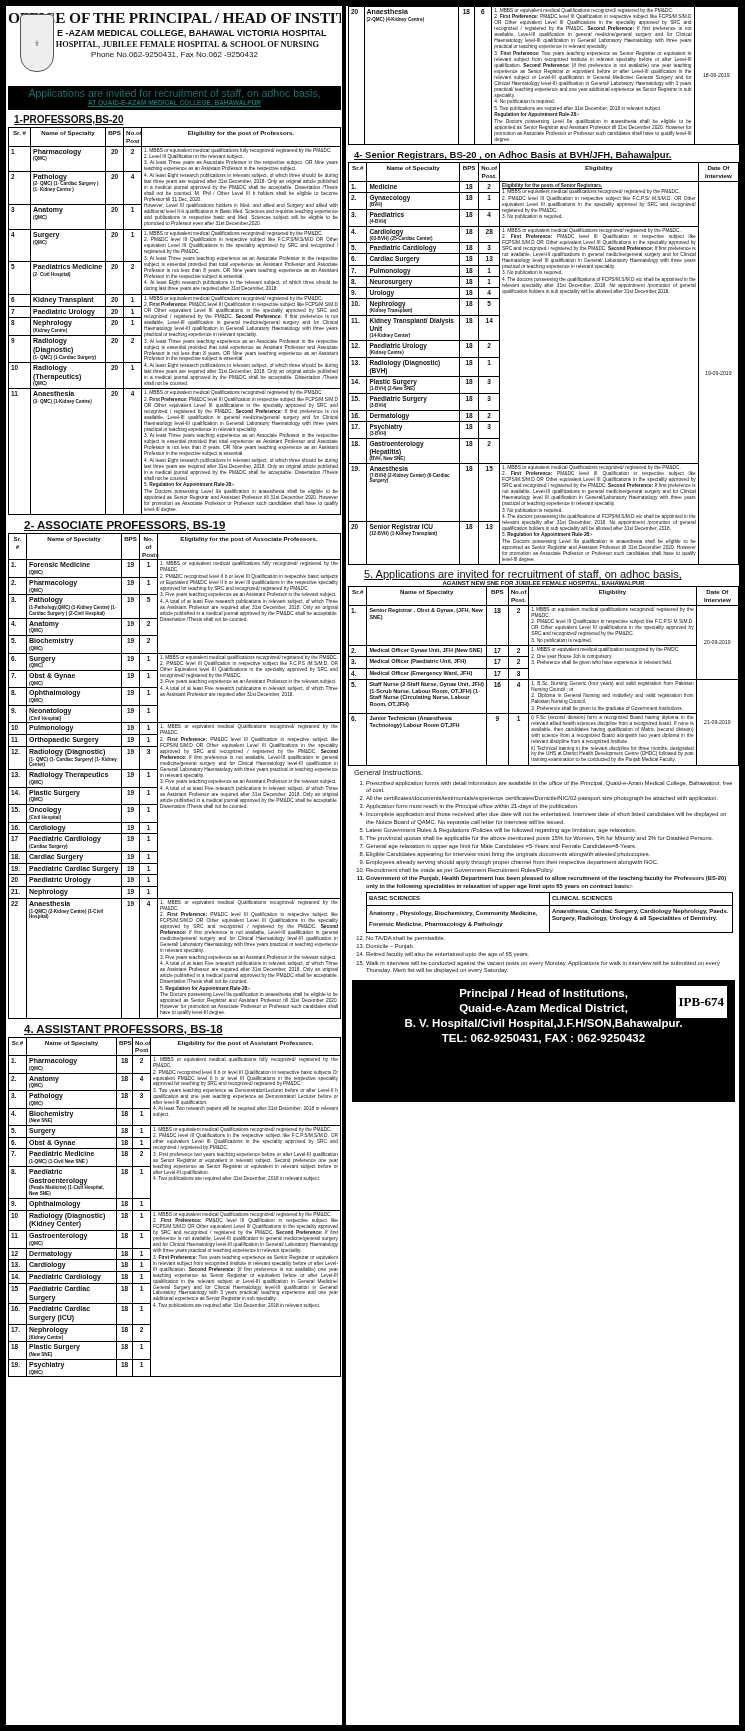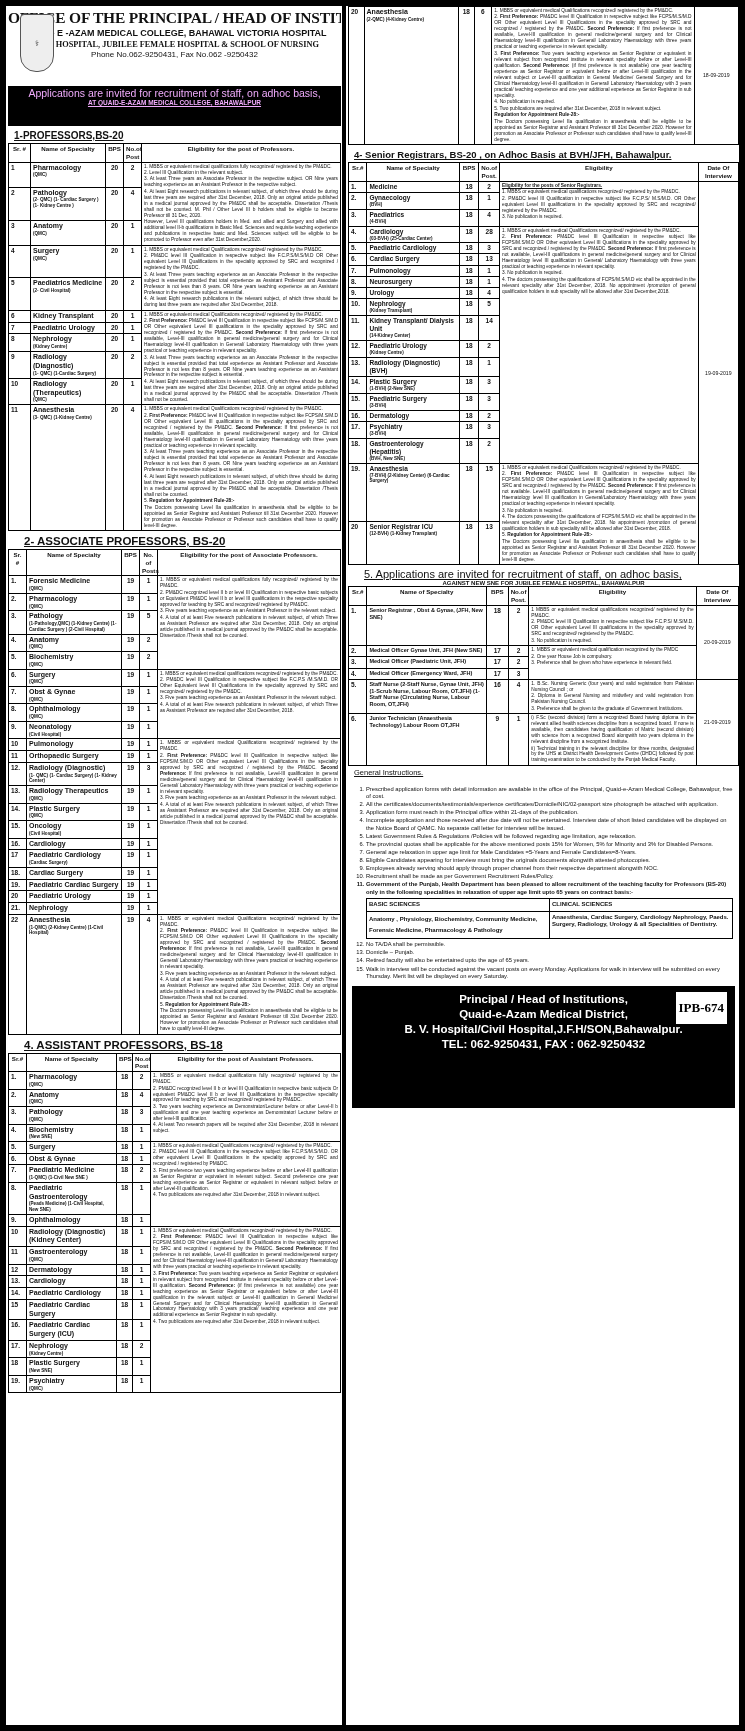--- a/index.html
+++ b/index.html
@@ -9,38 +9,38 @@
 .col-divider{position:absolute;left:336px;top:0;width:4px;height:1719px;background:#000}
 .col-right{position:absolute;left:342px;top:0;width:391px;height:1719px;overflow:hidden}
 .header{height:80px;position:relative;text-align:center}
 .logo{position:absolute;top:8px;width:34px;height:58px;border:1px solid #555;border-radius:4px 4px 16px 16px;display:flex;align-items:center;justify-content:center;font-size:8px;color:#333;background:#eee}
 .logo.l{left:12px}
 .h1{font-family:"Liberation Serif",serif;font-weight:bold;font-size:15.5px;letter-spacing:-.2px;padding-top:3px;white-space:nowrap}
 .h2{font-weight:bold;font-size:9px;margin-top:1px;white-space:nowrap}
 .h3{font-family:"Liberation Serif",serif;font-weight:bold;font-size:8.3px;margin-top:2px;white-space:nowrap}
 .h4{font-family:"Liberation Serif",serif;font-weight:bold;font-size:14px;margin-top:2px}
 .h5{font-size:8px;margin-top:1px}
-.banner{background:#000;color:#f0abfc;text-align:center;height:40px;padding-top:1px}
+.banner{background:#000;color:#0f766e;text-align:center;height:24px;padding-top:1px}
 .banner .t1{font-size:10.5px}
 .banner .t2{font-size:6.5px;text-decoration:underline;font-weight:bold}
 .sec-title{font-weight:bold;font-size:10px;text-decoration:underline;margin:4px 0 2px 6px}
 .sec-title.big{font-size:11.5px;margin-left:16px}
 table{border-collapse:collapse;width:100%;table-layout:fixed}
 td,th{border:1px solid #000;vertical-align:top;font-size:5.4px;line-height:1.25;padding:1px 2px}
 th{font-size:6.2px;font-weight:bold;text-align:center;vertical-align:top}
 td.sr{font-weight:bold;font-size:6.5px}
 td.num{text-align:center;font-weight:bold;font-size:6.5px}
 td.spec b{font-size:7px;display:block}
 td.spec small{font-size:4.6px;display:block;font-weight:bold}
 td.elig{font-size:4.8px;text-align:justify}
 td.elig p{margin:0 0 .5px 0}
 td.date{font-size:5.2px;text-align:center;vertical-align:middle}
 .sec4 td.spec b{font-size:6.5px}
 .gi{padding:2px 6px;font-size:5.8px;line-height:1.3}
-.gi .title{font-size:7.5px;text-decoration:underline;margin-bottom:8px}
+.gi .title{font-size:7.5px;margin-bottom:2px}
 .gi ol{padding-left:12px}
 .gi li{margin-bottom:.5px}
 .gi table td{font-size:6px;font-weight:bold;padding:2px}
 .footer{background:#000;color:#fff;text-align:center;margin:3px 4px 0;padding:4px 0;position:relative;height:122px}
 .footer .name{font-size:13px;font-weight:bold}
 .footer .line{font-size:11.5px;font-weight:bold;margin-top:3px}
 .ipb{position:absolute;right:8px;top:6px;background:#fff;color:#000;font-family:"Liberation Serif",serif;font-weight:bold;font-size:13px;padding:8px 3px}
 </style>
 </head>
 <body>
@@ -201,21 +201,21 @@
               <p>2. <b>First Preference:</b> PM&amp;DC level III Qualification in respective subject like FCPS/M.S/M.D OR Other equivalent Level III qualifications in the speciality approved by SRC and recognized / registered by the PM&amp;DC. <b>Second Preference:</b> If first preference is not available, Level-III qualification in general medicine/general surgery and for Clinical Haematology level-III qualification in General/ Laboratory Haematology with three years practical or teaching experience in relevant speciality.</p>
               <p>3. At least Three years teaching experience as an Associate Professor in the respective subject is essential provided that total experience as Assistant Professor and Associate Professor is not less than 8 years. OR Nine years teaching experience as an Assistant Professor in the respective subject is essential.</p>
               <p>4. At least Eight research publications in relevant subject, of which three should be during last three years are required after 31st December, 2018. Only an original article published in a medical journal approved by the PM&amp;DC shall be acceptable. Dissertation /Thesis shall not be counted.</p>
               <p>5. <b>Regulation for Appointment Rule-28:-</b></p>
               <p>The Doctors possessing Level IIa qualification in anaesthesia shall be eligible to be appointed as Senior Registrar and Assistant Professor till 31st December 2020. However for promotion as Associate Professor or Professor such candidates shall have to qualify level-III degree.</p>
             </td>
           </tr>
         </tbody>
     </table>
 
-    <div class="sec-title big">2- ASSOCIATE PROFESSORS, BS-20</div>
+    <div class="sec-title big">2- ASSOCIATE PROFESSORS, BS-19</div>
     <table>
       <colgroup>
           <col style="width:18px">
           <col style="width:95px">
           <col style="width:18px">
           <col style="width:18px">
           <col style="width:183px">
         </colgroup>
       <thead>
           <tr>

